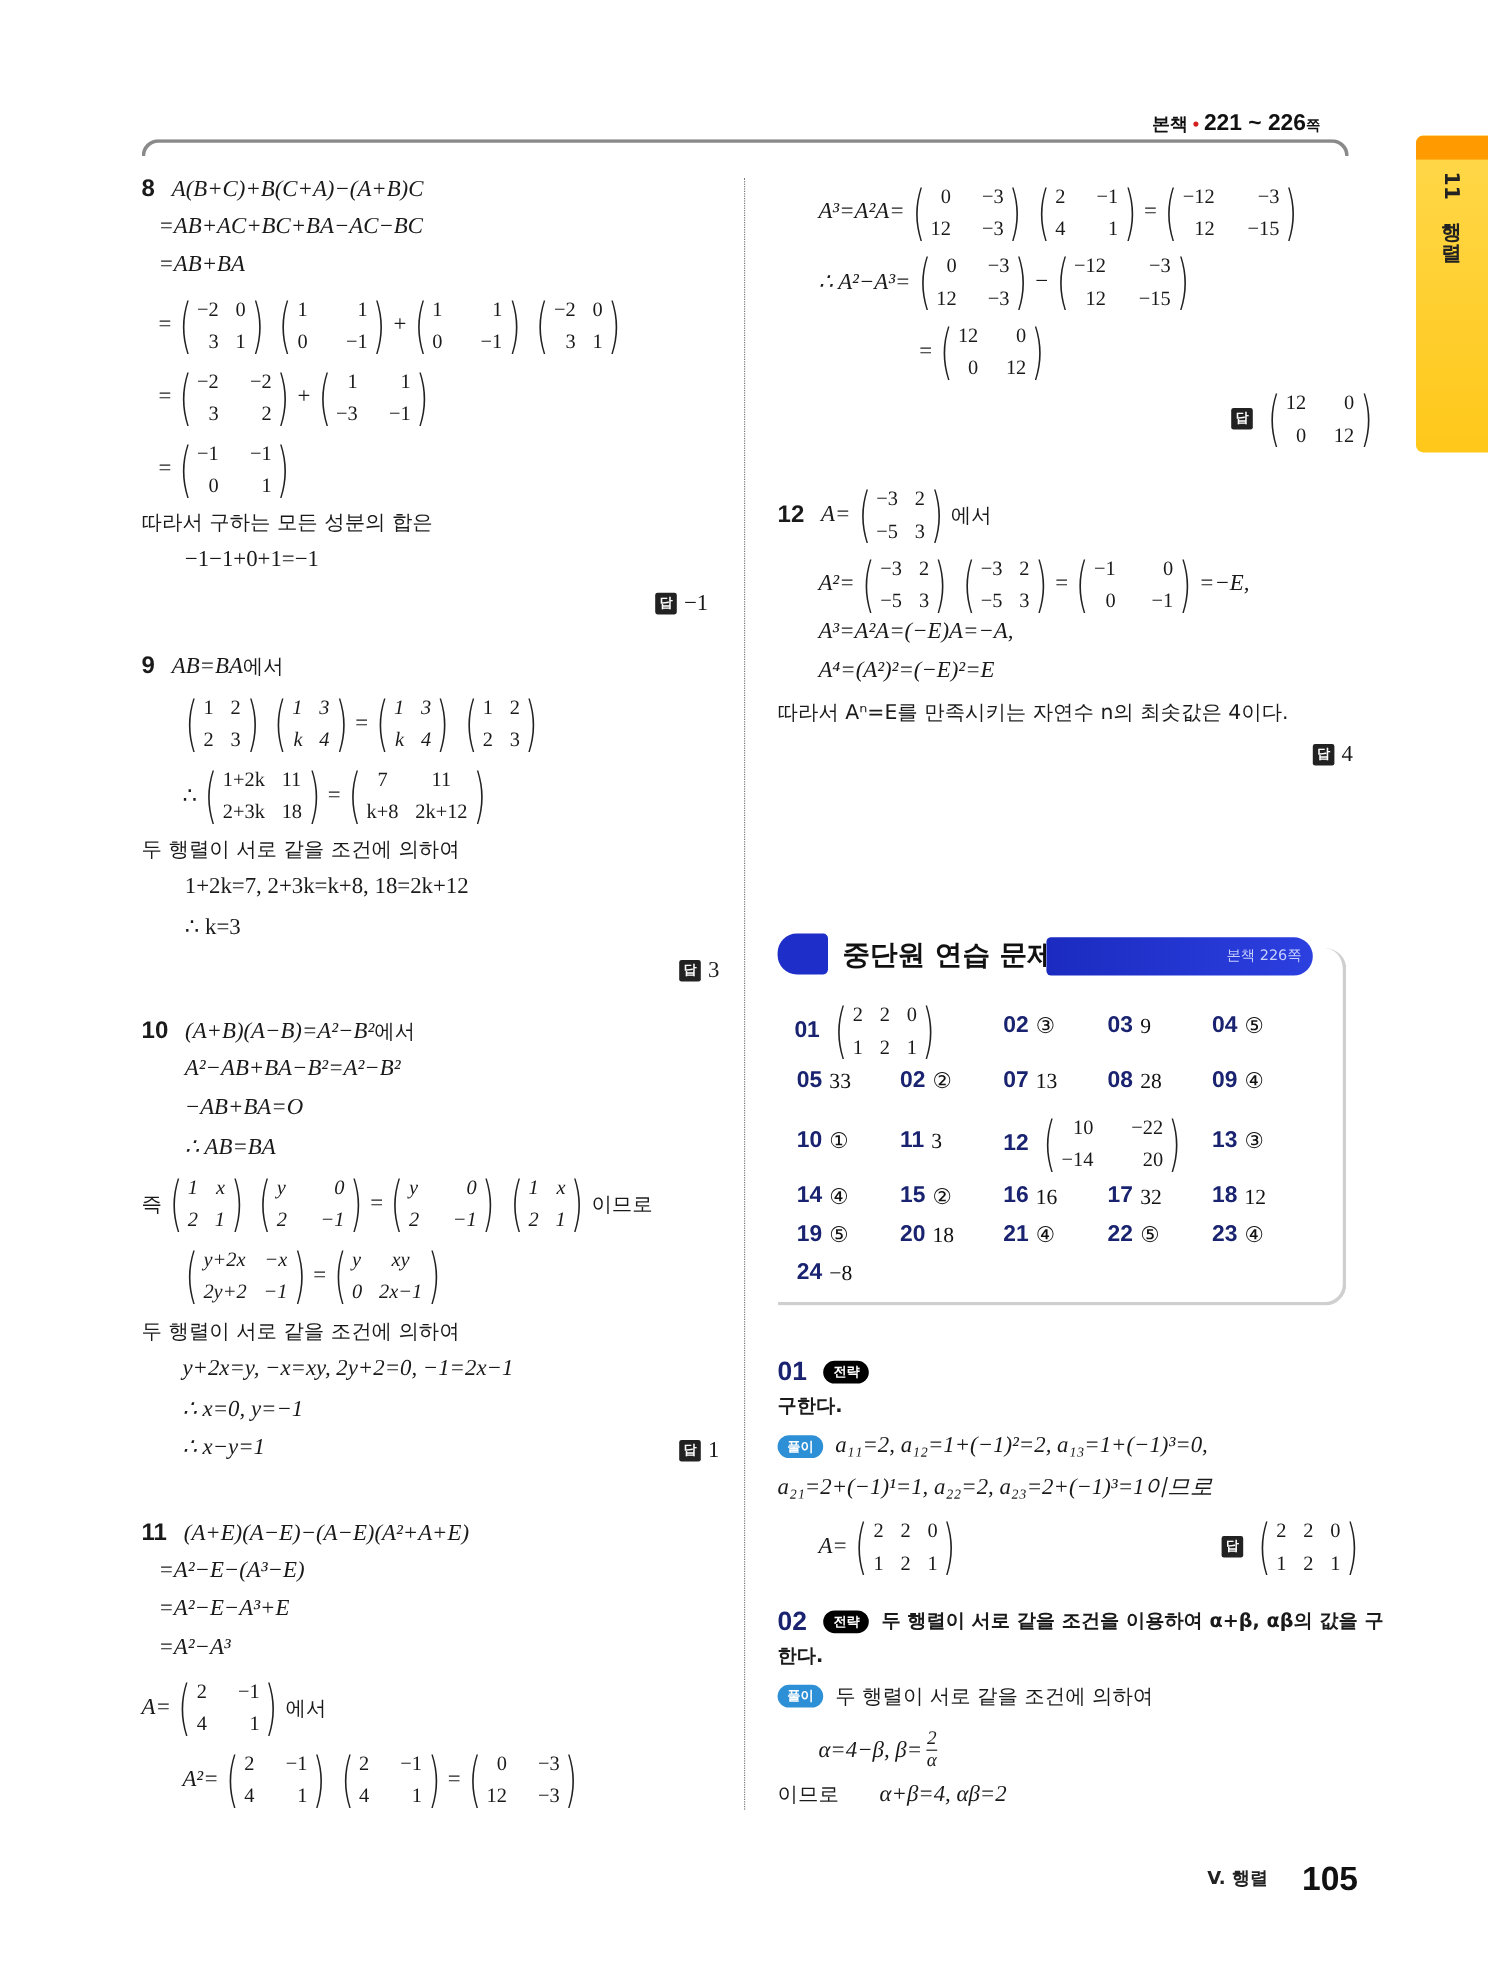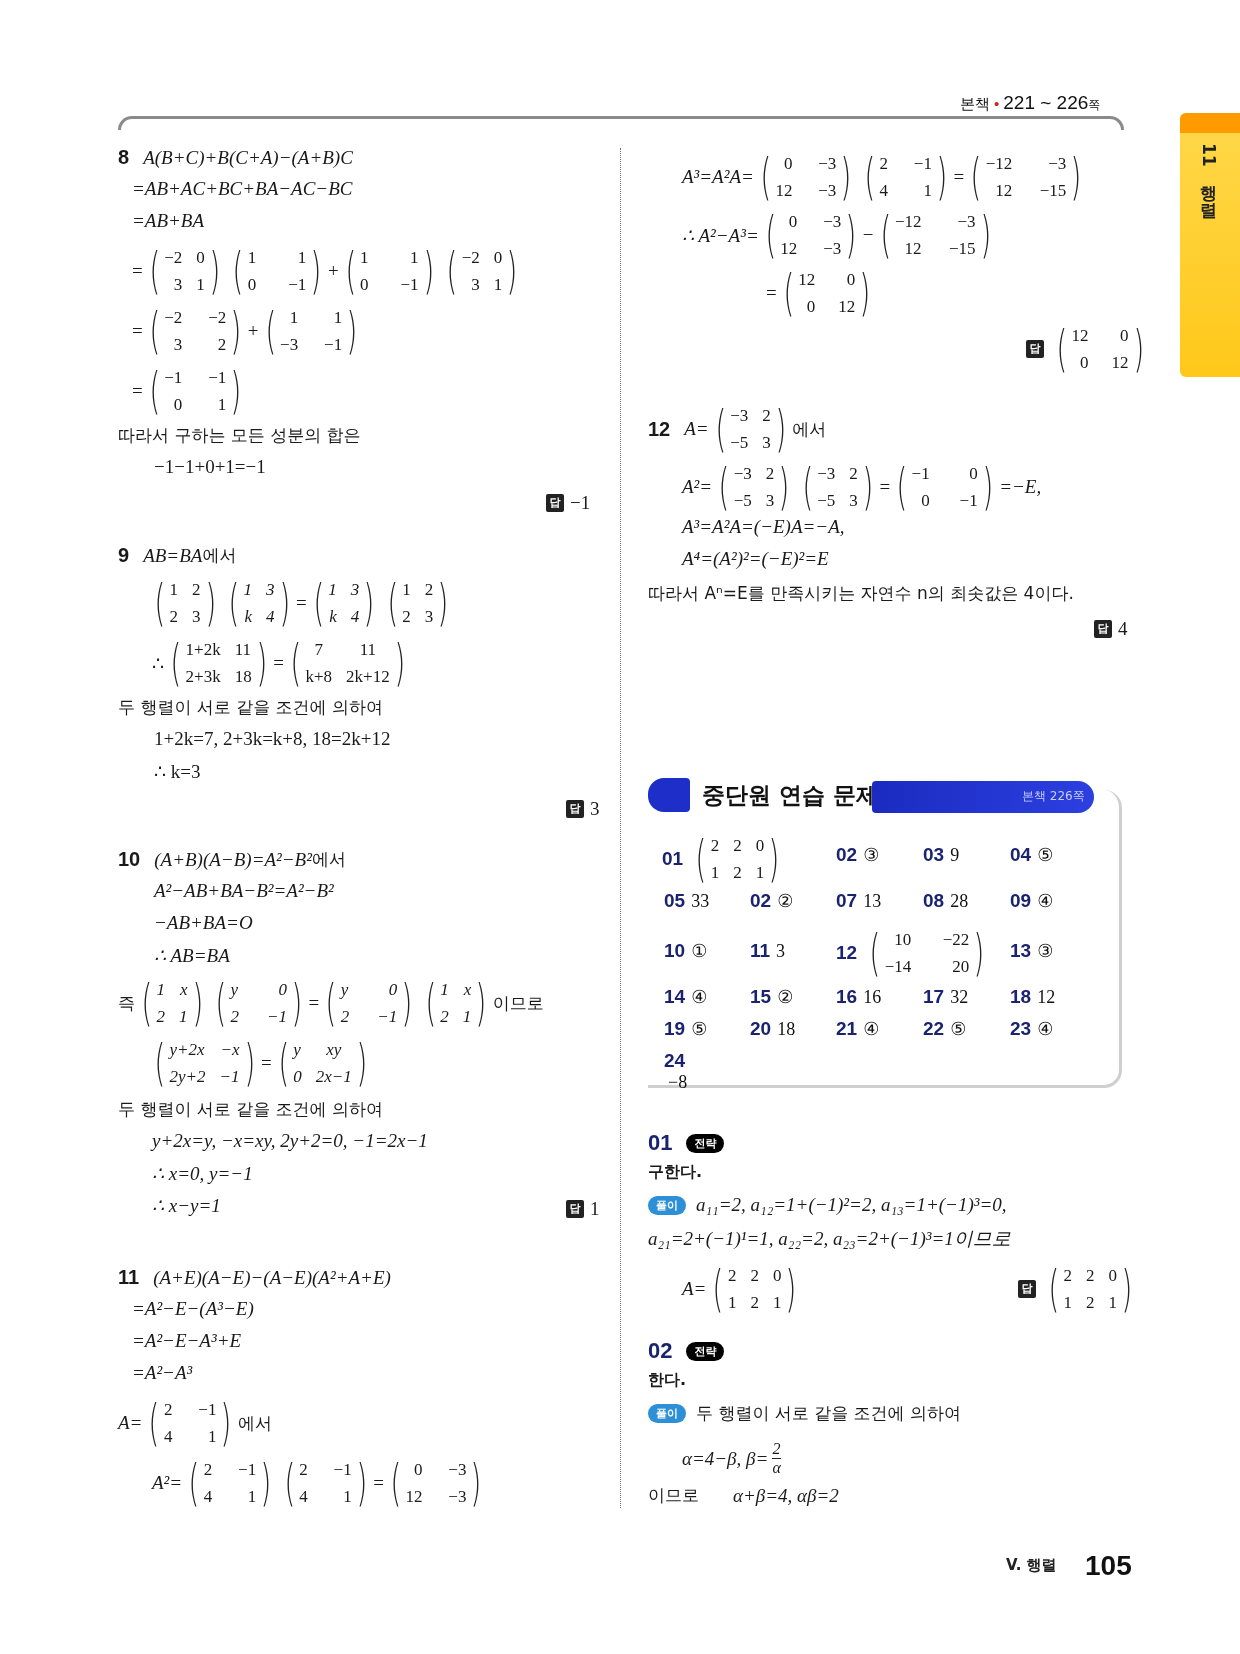--- a/index.html
+++ b/index.html
@@ -4,21 +4,21 @@
 <style>
   * { box-sizing: border-box; margin: 0; padding: 0; }
   html, body { width: 1240px; height: 1654px; background: #ffffff; overflow: hidden; }
   body { position: relative; font-family: "DejaVu Serif", serif; color: #1a1a1a; }
 
   .hangul { font-family: "DejaVu Sans", sans-serif; }
   .m { font-family: "Liberation Serif", "DejaVu Serif", serif; font-size: 19px; }
   .it { font-style: italic; }
 
   
-  .page-ref { position: absolute; top: 92px; left: 960px; font-family: "Liberation Sans", sans-serif; font-size: 15px; font-weight: normal; color: #111; }
+  .page-ref { position: absolute; top: 92px; left: 960px; font-family: "Liberation Sans", sans-serif; font-size: 15px; font-weight: bold; color: #111; }
   .page-ref .dot { color: #d42020; margin: 0 4px; }
   .page-ref .pages { font-size: 19px; }
   .top-rule { position: absolute; top: 116px; left: 118px; width: 1006px; height: 14px; border-top: 3px solid #8a8a8a; border-left: 3px solid #8a8a8a; border-right: 3px solid #8a8a8a; border-radius: 14px 14px 0 0; }
 
   
   .side-tab { position: absolute; top: 113px; left: 1180px; width: 60px; height: 264px; background: linear-gradient(#ffd84a, #ffc81a); border-radius: 6px 0 0 6px; overflow: hidden; }
   .side-tab .band { height: 20px; background: #ff9a00; }
   .side-tab .label { writing-mode: vertical-rl; font-family: "DejaVu Sans", sans-serif; font-weight: bold; font-size: 17px; color: #222; margin: 10px 0 0 18px; }
 
   
@@ -616,21 +616,21 @@
   </div>
 <div class="ans-cell" style="top:1018px;left:923px;">
     <span class="qn">22</span>
     <span class="qv">⑤</span>
   </div>
 <div class="ans-cell" style="top:1018px;left:1010px;">
     <span class="qn">23</span>
     <span class="qv">④</span>
   </div>
 
-<div class="ans-cell" style="top:1050px;left:664px;flex-direction:column;">
+<div class="ans-cell" style="top:1050px;left:664px;">
     <span class="qn">24</span>
     <span class="qv">−8</span>
   </div>
 
 <div class="line" style="top:1130px;left:648px;">
   <span class="qnum-blue">01</span>
   <span class="tag strategy">전략</span>
 </div>
 <div class="line kt" style="top:1162px;left:648px;font-weight:bold;font-size:16px">구한다.</div>
 <div class="line" style="top:1194px;left:648px;">
@@ -665,20 +665,21 @@
         <span>2</span>
         <span>1</span>
       </span>
       <span class="paren">)</span>
     </span>
 </div>
 
 <div class="line" style="top:1338px;left:648px;">
   <span class="qnum-blue">02</span>
   <span class="tag strategy">전략</span>
+  <span class="kt" style="font-weight:bold;font-size:16px">두 행렬이 서로 같을 조건을 이용하여 α+β, αβ의 값을 구</span>
 </div>
 <div class="line kt" style="top:1370px;left:648px;font-weight:bold;font-size:16px">한다.</div>
 <div class="line" style="top:1402px;left:648px;">
   <span class="tag solution">풀이</span>
   <span class="kt">두 행렬이 서로 같을 조건에 의하여</span>
 </div>
 <div class="line m it" style="top:1440px;left:682px;">
   <span>α=4−β, β=</span>
   <span class="frac">
       <span>2</span>

